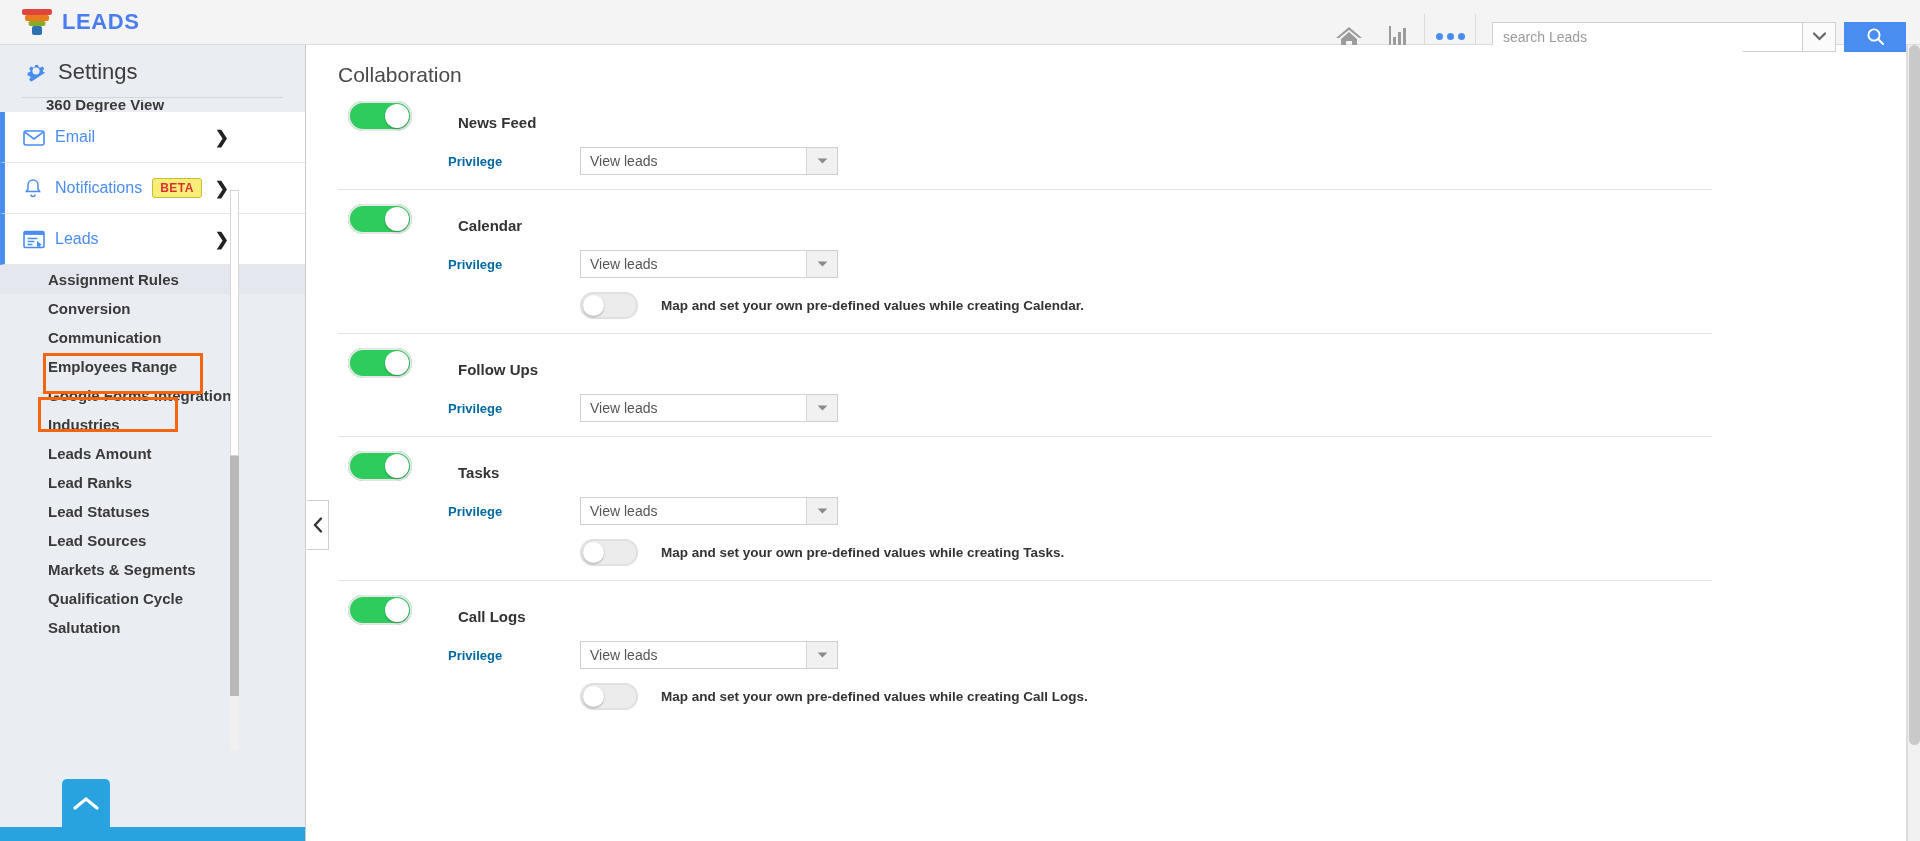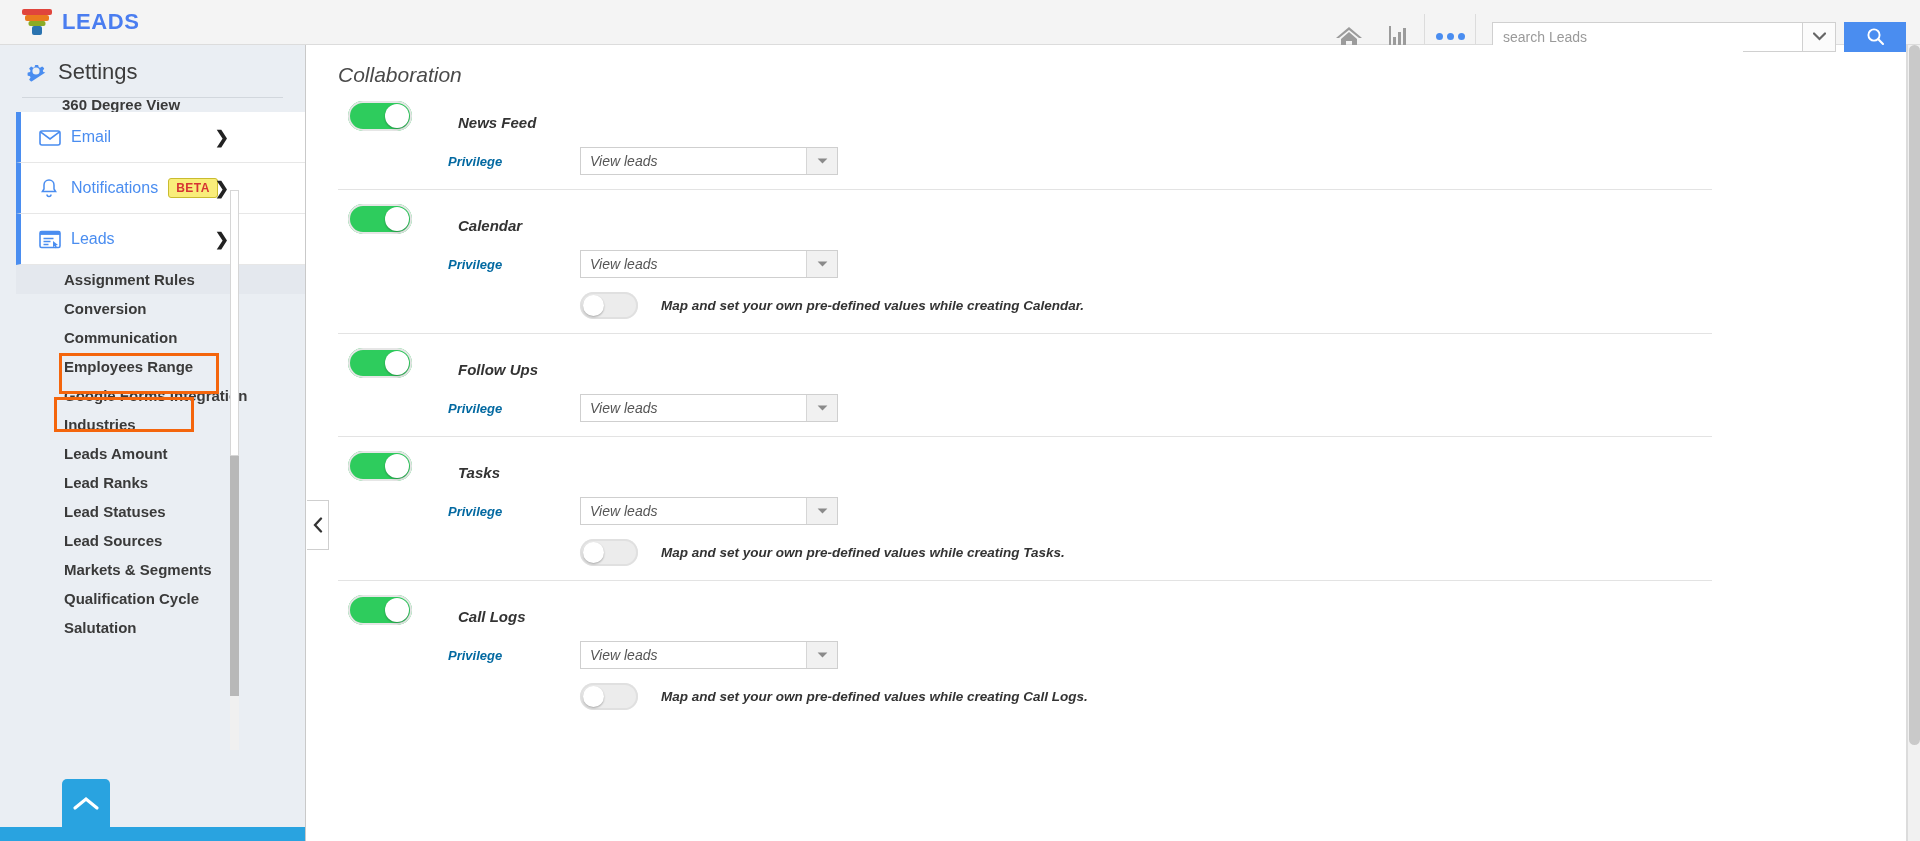--- a/index.html
+++ b/index.html
@@ -69,21 +69,21 @@
     background: #eaeef3;
     border-right: 1px solid #c9c9c9;
     overflow: hidden;
   }
   #settings-head {
     display: flex; align-items: flex-start;
     padding: 14px 0 10px 24px;
   }
   #settings-head .gear { margin-right: 10px; }
   #settings-title { font-size: 22px; color: #3c3c3c; }
-  #side-scroll-area { position: relative; height: 700px; margin-left: 16px; }
+  #side-scroll-area { position: relative; height: 700px; }
   .side-divider { height: 1px; background: #d2d7dd; margin: 0 22px; }
   .cut-item {
     padding-left: 46px; font-size: 15px; font-weight: bold; color: #3a3a3a;
     height: 12px; overflow: hidden; line-height: 10px; margin-top: 2px;
   }
   .grp {
     background: #fff; height: 51px; display: flex; align-items: center;
     border-left: 5px solid #4a8df0; border-bottom: 1px solid #e7e7e7;
     padding-left: 18px; position: relative; cursor: pointer;
   }
@@ -123,21 +123,21 @@
   }
   #bottom-bar {
     position: absolute; left: 0; bottom: 0; width: 413px; height: 14px;
     background: #29a3e0; border-radius: 0 9px 0 0; z-index: 7;
   }
 
   
   #main {
     position: absolute; top: 45px; left: 307px;
     width: 1436px; height: 796px;
-    background: #fff; overflow: hidden; font-style: italic;
+    background: #fff; overflow: hidden;
   }
   #collapse-handle {
     position: absolute; top: 455px; left: 0; width: 22px; height: 50px;
     background: #fff; border: 1px solid #cfcfcf; border-left: none;
     display: flex; align-items: center; justify-content: center;
     cursor: pointer; z-index: 6;
   }
   #page-title {
     font-size: 21px; color: #4a4a4a; padding: 18px 0 0 31px;
   }

